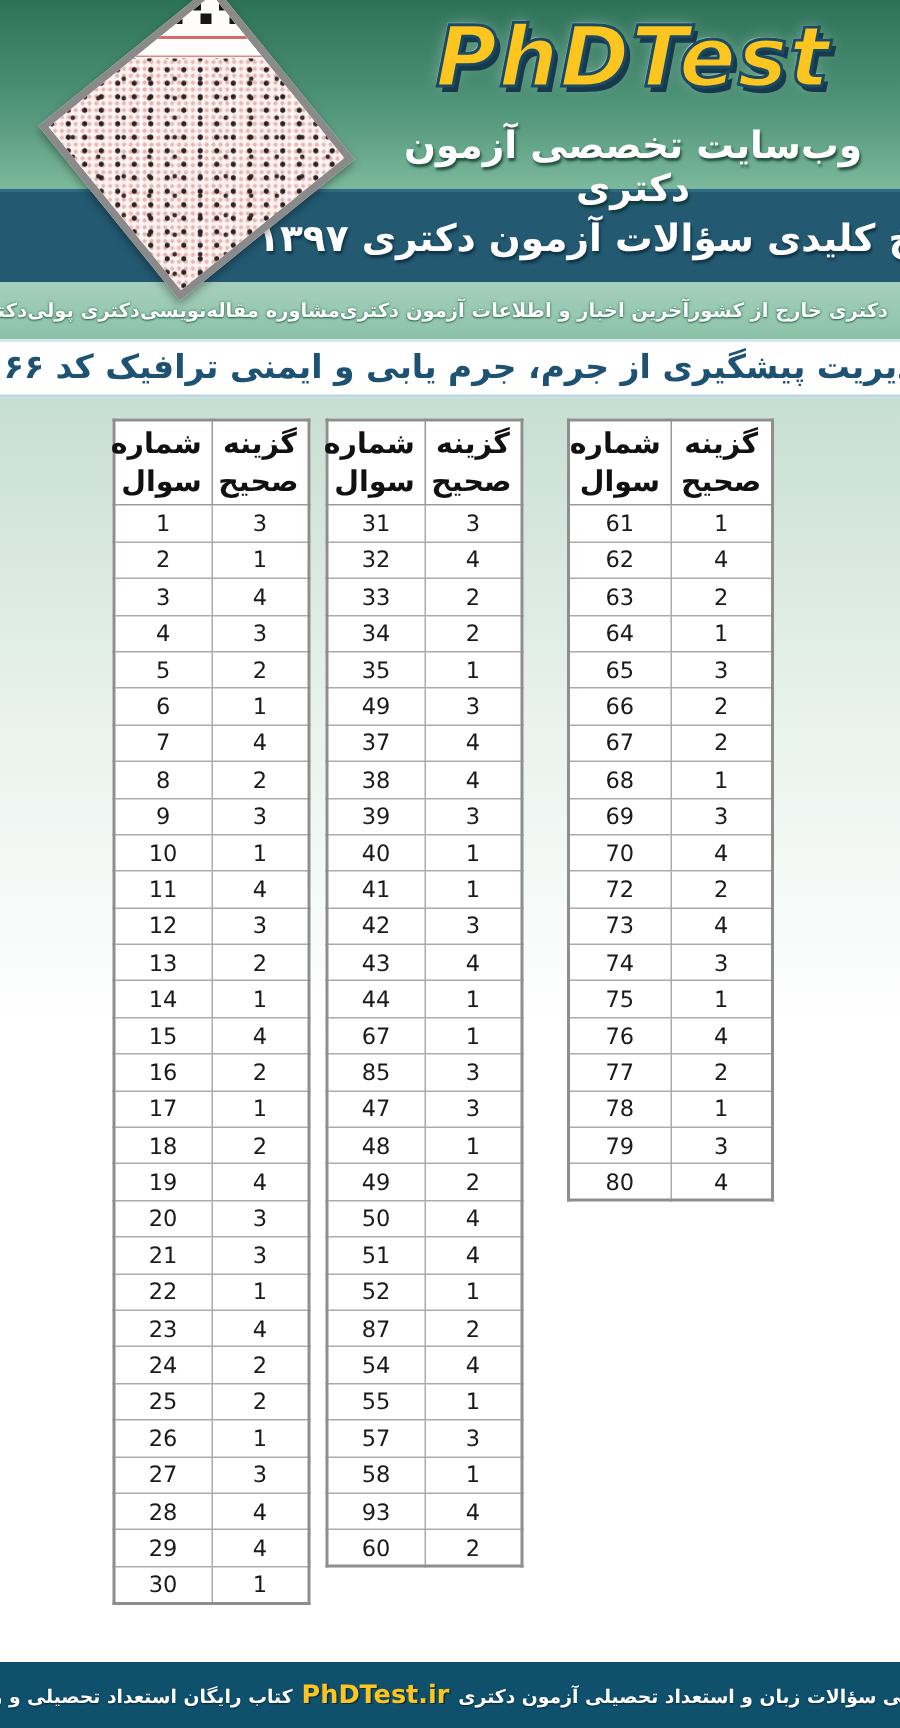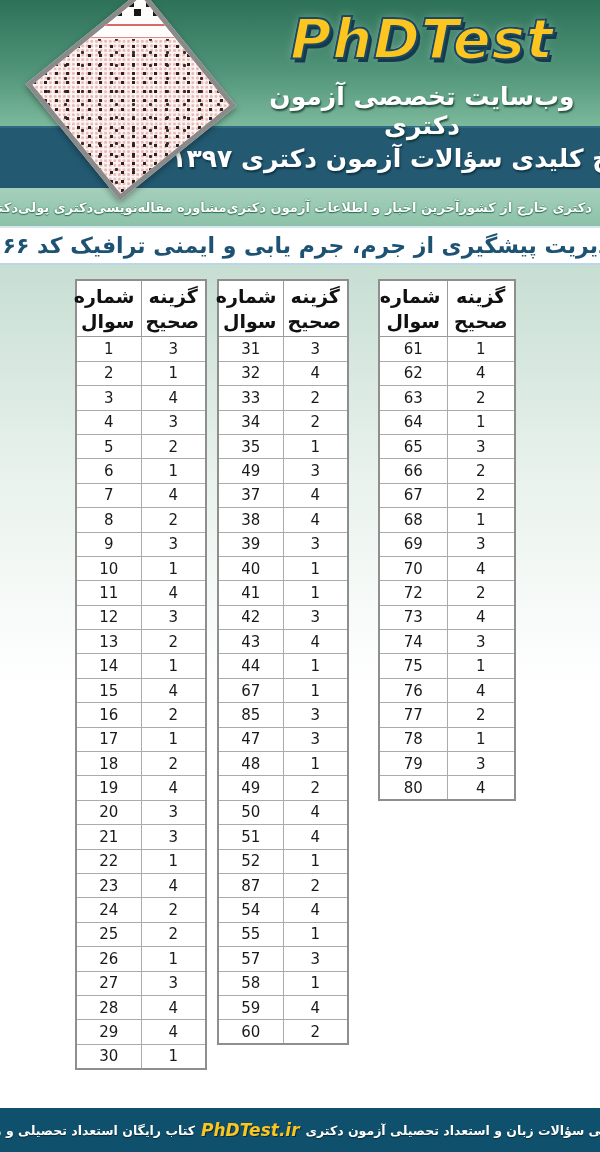--- a/index.html
+++ b/index.html
@@ -85,21 +85,21 @@
   
   .footer{
     height:44px;background:#0f506c;
     display:flex;align-items:center;justify-content:center;direction:rtl;
   }
   .footer .ftxt{
     color:#fff;font-size:12.5px;font-weight:bold;white-space:nowrap;
     text-shadow:0 1px 1px rgba(0,0,0,.5);
   }
   .footer .fsite{
-    color:#fcc51f;font-size:17px;font-weight:bold;font-style:italic;
+    color:#fcc51f;font-size:17px;font-weight:bold;
     margin:0 6px;direction:ltr;display:inline-block;cursor:pointer;
     text-shadow:1px 1px 0 #082c3d;
   }
 
   
   .diamond{
     position:absolute;left:56px;top:20px;width:150px;height:150px;
     transform:rotate(51deg);border:5px solid #8a8a8a;overflow:hidden;
     background:#fcf4f1;z-index:5;box-shadow:2px 2px 6px rgba(0,0,0,.35);
   }
@@ -409,21 +409,21 @@
         </tr>
         <tr>
           <td>57</td>
           <td>3</td>
         </tr>
         <tr>
           <td>58</td>
           <td>1</td>
         </tr>
         <tr>
-          <td>59</td>
+          <td>93</td>
           <td>4</td>
         </tr>
         <tr>
           <td>60</td>
           <td>2</td>
         </tr>
       </tbody>
   </table>
   <table class="answers t2">
     <thead>

